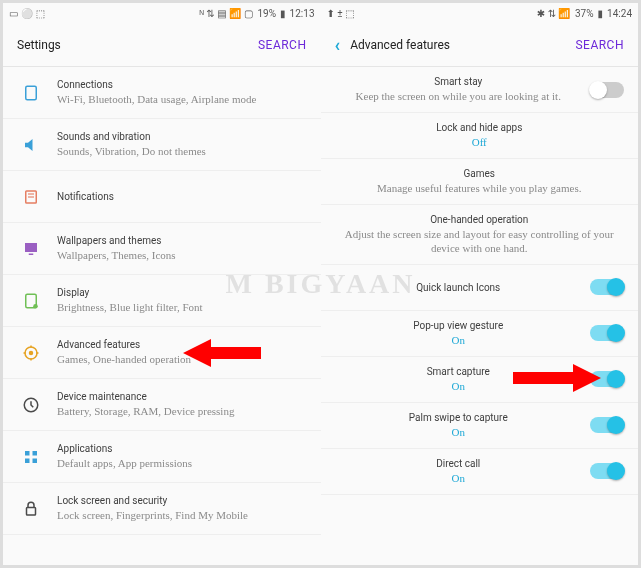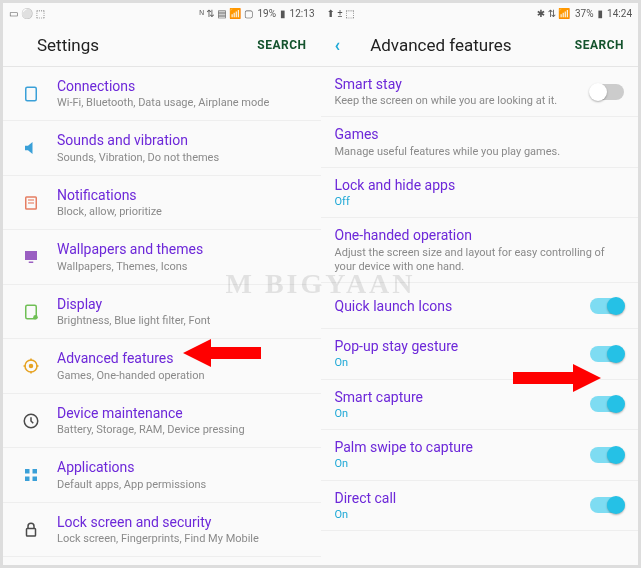--- a/index.html
+++ b/index.html
@@ -4,32 +4,32 @@
 <style>
   * { box-sizing: border-box; margin: 0; padding: 0; }
   body { font-family: -apple-system, "Segoe UI", Roboto, Arial, sans-serif; background: #eee; }
   .container { display: flex; width: 641px; height: 568px; margin: 0 auto; border: 3px solid #ddd; background: #fff; position: relative; overflow: hidden; }
   .screen { width: 50%; height: 100%; display: flex; flex-direction: column; background: #fafafa; position: relative; overflow: hidden; }
   .screen:first-child { border-right: 1px solid #ccc; }
   .statusbar { height: 20px; display: flex; align-items: center; justify-content: flex-end; padding: 0 6px; font-size: 10px; color: #555; background: #fafafa; gap: 4px; }
   .statusbar .left-icons { position: absolute; left: 6px; display: flex; gap: 3px; }
   .sicon { font-size: 10px; color: #555; }
   .header { height: 44px; display: flex; align-items: center; padding: 0 14px; border-bottom: 1px solid #e5e5e5; background: #fafafa; }
-  .header .title { font-size: 17px; color: #222; flex: 1; margin-left: 20px; }
-  .header .search { font-size: 12px; color: #14532d; font-weight: 700; letter-spacing: 0.5px; }
+  .header .title { font-size: 12px; color: #222; flex: 1; }
+  .header .search { font-size: 12px; color: #6d28d9; font-weight: 400; letter-spacing: 0.5px; }
   .header .back { color: #1ea8d6; font-size: 18px; margin-right: 10px; font-weight: bold; }
   .list { flex: 1; overflow: hidden; }
   .row { display: flex; align-items: center; padding: 10px 14px; border-bottom: 1px solid #eee; min-height: 52px; position: relative; }
   .row .iconbox { width: 28px; display: flex; align-items: center; justify-content: center; margin-right: 12px; flex-shrink: 0; }
   .row .iconbox svg { width: 18px; height: 18px; }
   .row .textcol { flex: 1; min-width: 0; }
-  .row .label { font-size: 14px; color: #6d28d9; line-height: 1.3; }
-  .row .sub { font-size: 11px; color: #8a8a8a; line-height: 1.3; margin-top: 1px; }
+  .row .label { font-size: 10px; color: #404040; line-height: 1.3; }
+  .row .sub { font-size: 11px; color: #8a8a8a; line-height: 1.3; margin-top: 1px; font-family: Liberation Serif, serif; }
   .row .sub.on { color: #1ea8d6; }
-  .row.tight { min-height: 46px; padding: 8px 14px; }
+  .row.tight { min-height: 46px; padding: 8px 14px; text-align: center; }
   .toggle { width: 34px; height: 16px; border-radius: 10px; background: #ccc; position: relative; flex-shrink: 0; margin-left: 8px; }
   .toggle::after { content: ""; position: absolute; width: 18px; height: 18px; background: #fff; border-radius: 50%; top: -1px; left: -1px; box-shadow: 0 1px 2px rgba(0,0,0,0.3); transition: none; }
   .toggle.on { background: #7edcf2; }
   .toggle.on::after { left: 17px; background: #25c1e6; }
   .arrow { position: absolute; z-index: 5; pointer-events: none; }
   .arrow svg { display: block; }
   .watermark { position: absolute; left: 50%; top: 50%; transform: translate(-50%, -50%); opacity: 0.12; pointer-events: none; font-size: 28px; font-weight: bold; color: #333; letter-spacing: 3px; z-index: 2; white-space: nowrap; display:flex; align-items:center; gap:4px;font-family:Liberation Serif, serif;}
 </style>
 </head>
 <body>
@@ -77,21 +77,20 @@
         <div class="row">
           <div class="iconbox">
             <svg viewBox="0 0 24 24">
               <rect x="5" y="4" width="14" height="16" rx="1" fill="none" stroke="#e57e62" stroke-width="2"></rect>
               <line x1="8" y1="8" x2="16" y2="8" stroke="#e57e62" stroke-width="1.5"></line>
               <line x1="8" y1="12" x2="16" y2="12" stroke="#e57e62" stroke-width="1.5"></line>
             </svg>
           </div>
           <div class="textcol">
             <div class="label">Notifications</div>
-            <div class="sub">Block, allow, prioritize</div>
           </div>
         </div>
         <div class="row">
           <div class="iconbox">
             <svg viewBox="0 0 24 24">
               <rect x="4" y="4" width="16" height="12" fill="#9a5fc2"></rect>
               <rect x="9" y="18" width="6" height="2" fill="#9a5fc2"></rect>
             </svg>
           </div>
           <div class="textcol">
@@ -188,45 +187,45 @@
     <div class="list" id="right-list">
         <div class="row tight">
           <div class="textcol">
             <div class="label">Smart stay</div>
             <div class="sub">Keep the screen on while you are looking at it.</div>
           </div>
           <div class="toggle"></div>
         </div>
         <div class="row tight">
           <div class="textcol">
+            <div class="label">Lock and hide apps</div>
+            <div class="sub on">Off</div>
+          </div>
+        </div>
+        <div class="row tight">
+          <div class="textcol">
             <div class="label">Games</div>
             <div class="sub">Manage useful features while you play games.</div>
           </div>
         </div>
         <div class="row tight">
           <div class="textcol">
-            <div class="label">Lock and hide apps</div>
-            <div class="sub on">Off</div>
-          </div>
-        </div>
-        <div class="row tight">
-          <div class="textcol">
             <div class="label">One-handed operation</div>
             <div class="sub">Adjust the screen size and layout for easy controlling of your device with one hand.</div>
           </div>
         </div>
         <div class="row tight">
           <div class="textcol">
             <div class="label">Quick launch Icons</div>
           </div>
           <div class="toggle on"></div>
         </div>
         <div class="row tight">
           <div class="textcol">
-            <div class="label">Pop-up stay gesture</div>
+            <div class="label">Pop-up view gesture</div>
             <div class="sub on">On</div>
           </div>
           <div class="toggle on"></div>
         </div>
         <div class="row tight">
           <div class="textcol">
             <div class="label">Smart capture</div>
             <div class="sub on">On</div>
           </div>
           <div class="toggle on"></div>

